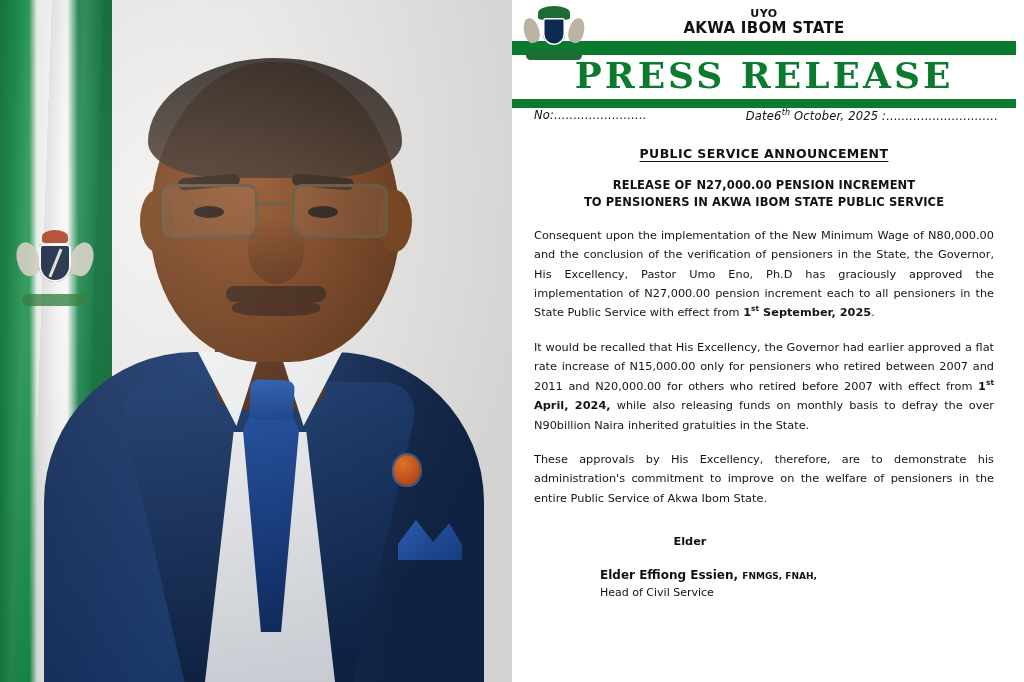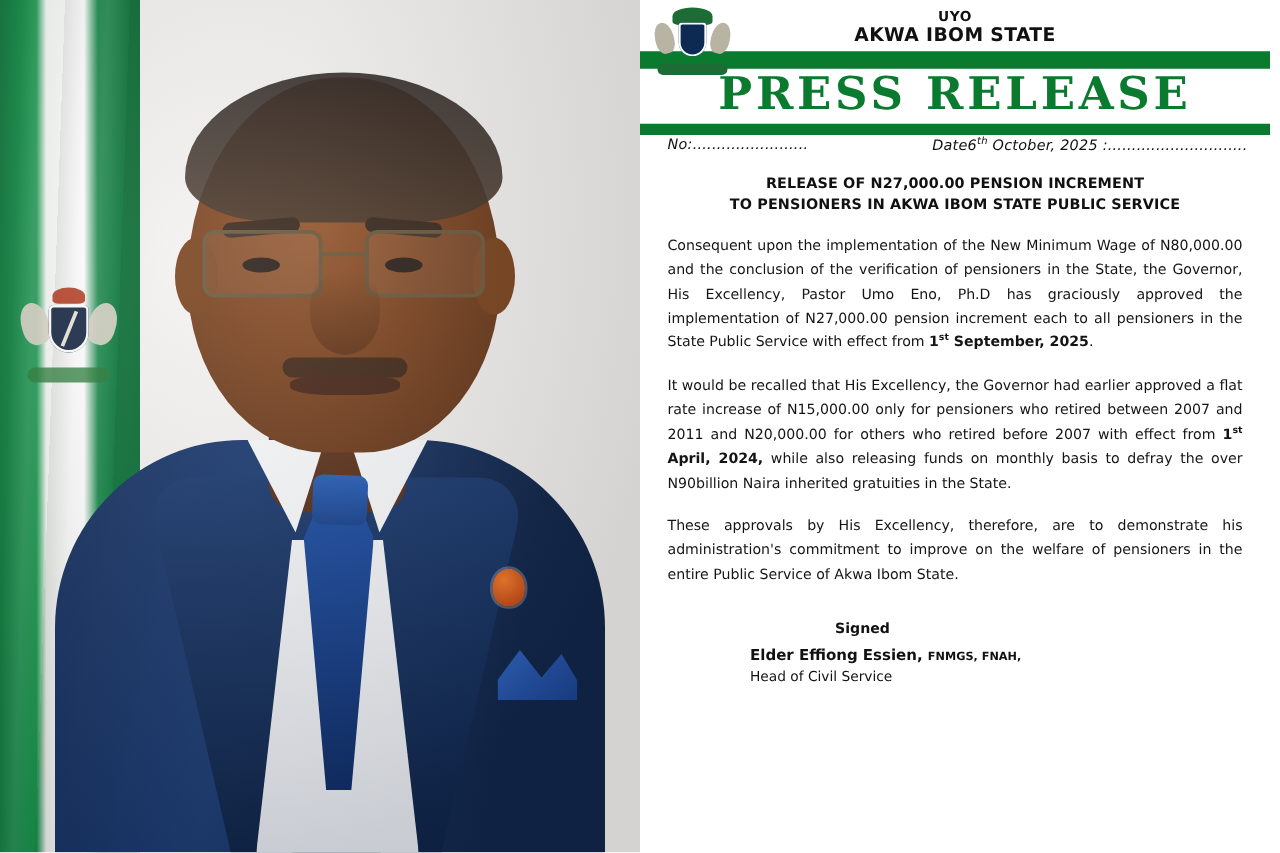--- a/index.html
+++ b/index.html
@@ -366,21 +366,21 @@
   .para b { font-weight: bold; }
   .para sup { font-size: 7.5px; }
 
   .sign-block {
     margin-top: 26px;
     padding-left: 66px;
     font-size: 11.3px;
     line-height: 1.45;
   }
   .sign-signed { font-weight: bold; text-align: center; width: 180px; }
-  .sign-name { font-weight: bold; font-size: 12px; margin-top: 4px; }
+  .sign-name { font-weight: bold; font-size: 12px; margin-top: 16px; }
   .sign-name .post { font-size: 9px; font-weight: bold; }
   .sign-role { font-size: 11px; margin-top: 1px; }
 </style>
 </head>
 <body>
 
 <div class="page">
 
   <div class="photo-pane">
     <div class="photo-bg"></div>
@@ -455,34 +455,35 @@
       <div class="meta-row">
         <div class="meta-no">No:........................</div>
         <div class="meta-date">
           <span>Date</span><span>6</span><sup>th</sup>
           <span>October, 2025</span>
           <span>:.............................</span>
         </div>
       </div>
 
       <div class="body">
+        <div class="psa">PUBLIC SERVICE ANNOUNCEMENT</div>
 
         <div class="subject">
           <div>RELEASE OF N27,000.00 PENSION INCREMENT</div>
           <div>TO PENSIONERS IN AKWA IBOM STATE PUBLIC SERVICE</div>
         </div>
 
         <div id="paragraphs">
             <div class="para"><span>Consequent upon the implementation of the New Minimum Wage of N80,000.00 and the conclusion of the verification of pensioners in the State, the Governor, His Excellency, Pastor Umo Eno, Ph.D has graciously approved the implementation of N27,000.00 pension increment each to all pensioners in the State Public Service with effect from </span><span><b>1</b></span><sup><b>st</b></sup><span><b> September, 2025</b></span><span>.</span></div>
             <div class="para"><span>It would be recalled that His Excellency, the Governor had earlier approved a flat rate increase of N15,000.00 only for pensioners who retired between 2007 and 2011 and N20,000.00 for others who retired before 2007 with effect from </span><span><b>1</b></span><sup><b>st</b></sup><span><b> April, 2024,</b></span><span> while also releasing funds on monthly basis to defray the over N90billion Naira inherited gratuities in the State.</span></div>
             <div class="para"><span>These approvals by His Excellency, therefore, are to demonstrate his administration's commitment to improve on the welfare of pensioners in the entire Public Service of Akwa Ibom State.</span></div>
           </div>
 
         <div class="sign-block">
-          <div class="sign-signed">Signed</div>
+          <div class="sign-signed">Elder</div>
           <div class="sign-name">
             <span>Elder Effiong Essien,</span>
             <span class="post">FNMGS, FNAH,</span>
           </div>
           <div class="sign-role">Head of Civil Service</div>
         </div>
       </div>
 
     </div>
   </div>

